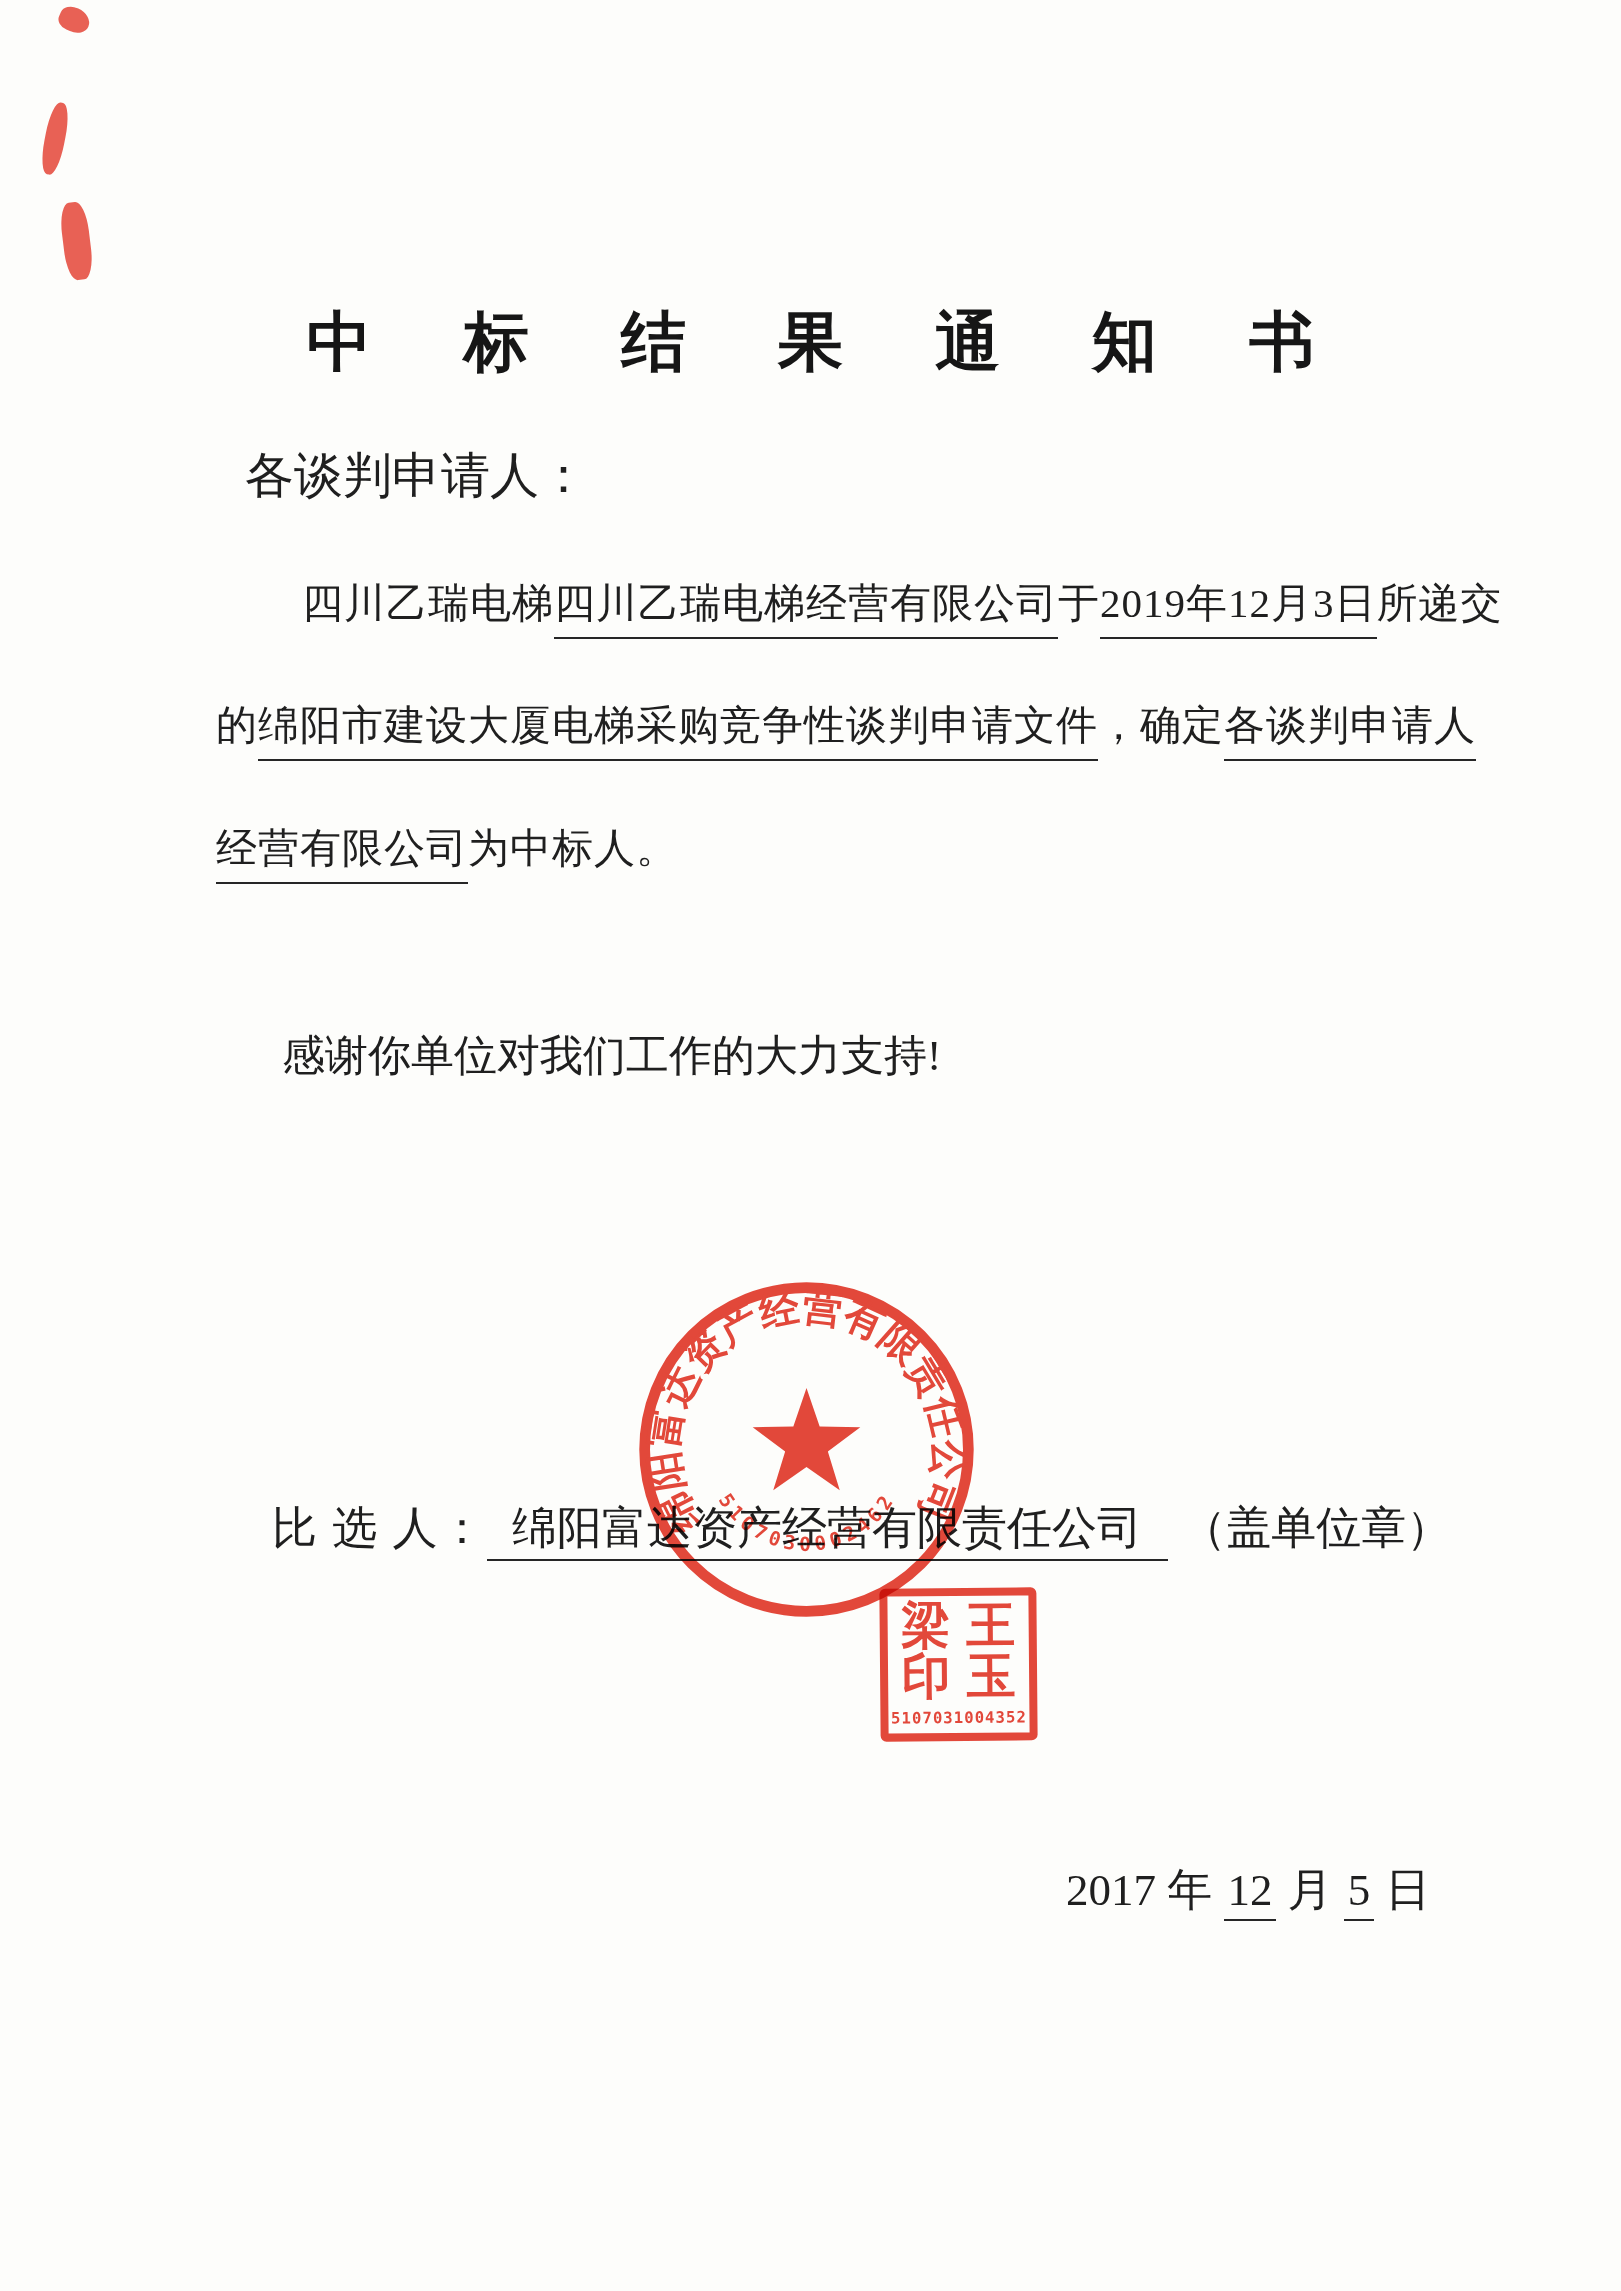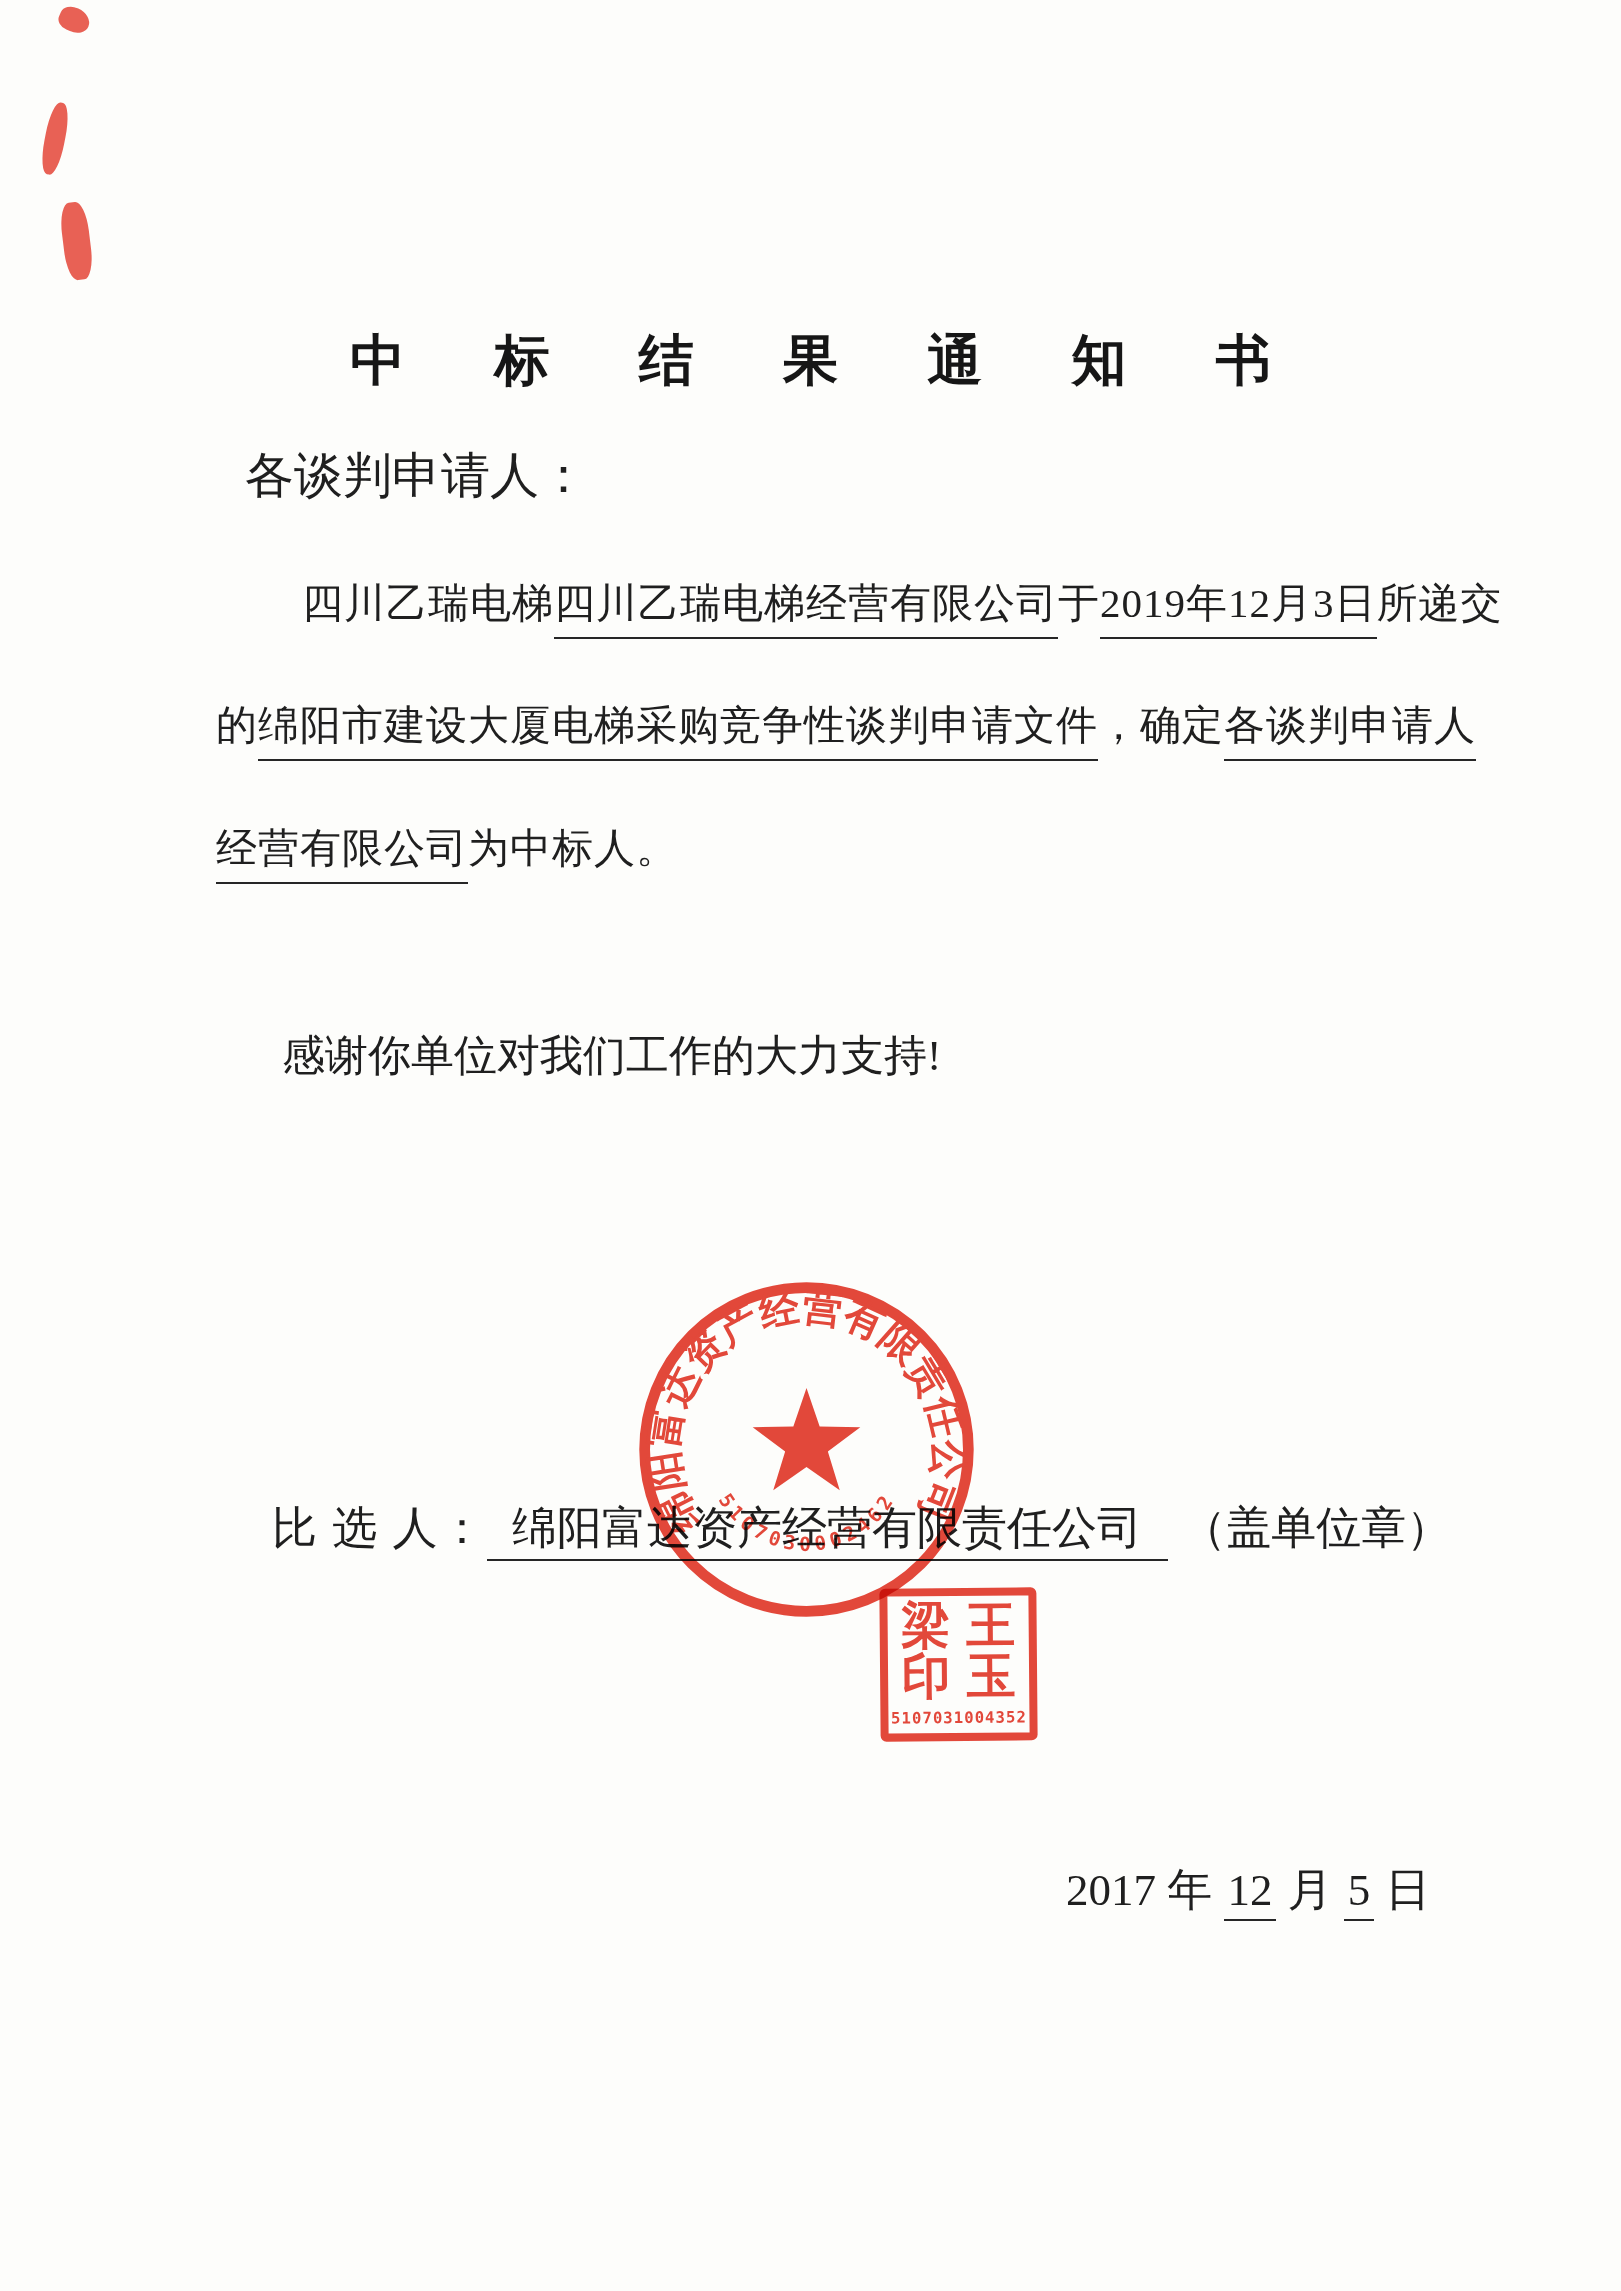--- a/index.html
+++ b/index.html
@@ -4,23 +4,23 @@
 <style>
   html,body{margin:0;padding:0;background:#e9e9e7;}
   #page{
     position:relative;width:1621px;height:2292px;margin:0 auto;
     background:#fdfdfb;overflow:hidden;
     font-family:"Liberation Serif","DejaVu Serif",serif;color:#1f1f1f;
   }
   .abs{position:absolute;}
   
   .doc-title{
-    left:0;right:0;top:324px;text-align:center;
+    left:0;right:0;top:298px;text-align:center;
     font-family:"Liberation Sans","DejaVu Sans",sans-serif;
-    font-weight:900;font-size:55px;letter-spacing:37px;color:#161616;
+    font-weight:900;font-size:65px;letter-spacing:37px;color:#161616;
     text-indent:37px; 
   }
   
   .salutation{left:245px;top:443px;font-size:49px;}
   .bline{font-size:41px;letter-spacing:1px;white-space:nowrap;}
   .l1{left:302px;top:576px;}
   .l2{left:216px;top:698px;}
   .l3{left:216px;top:821px;}
   .u{border-bottom:2.9px solid #262626;padding-bottom:11px;}
   .thanks{left:282px;top:1027px;font-size:43px;}

